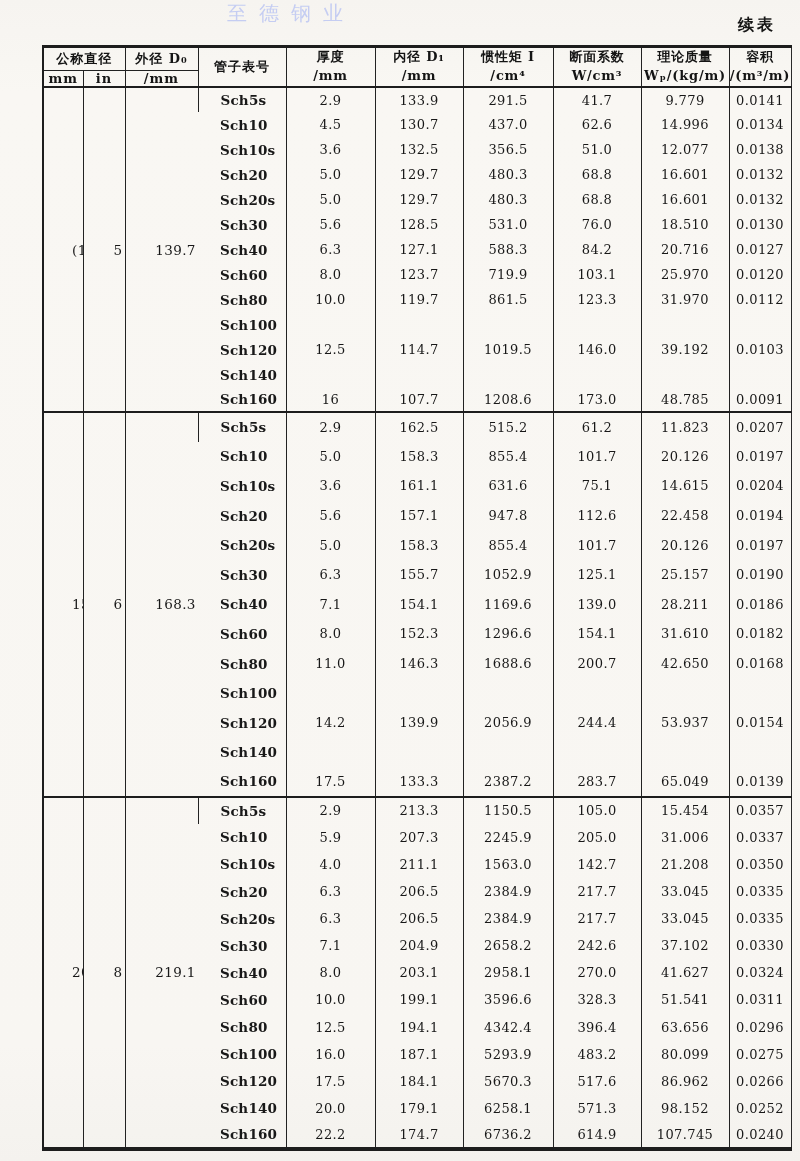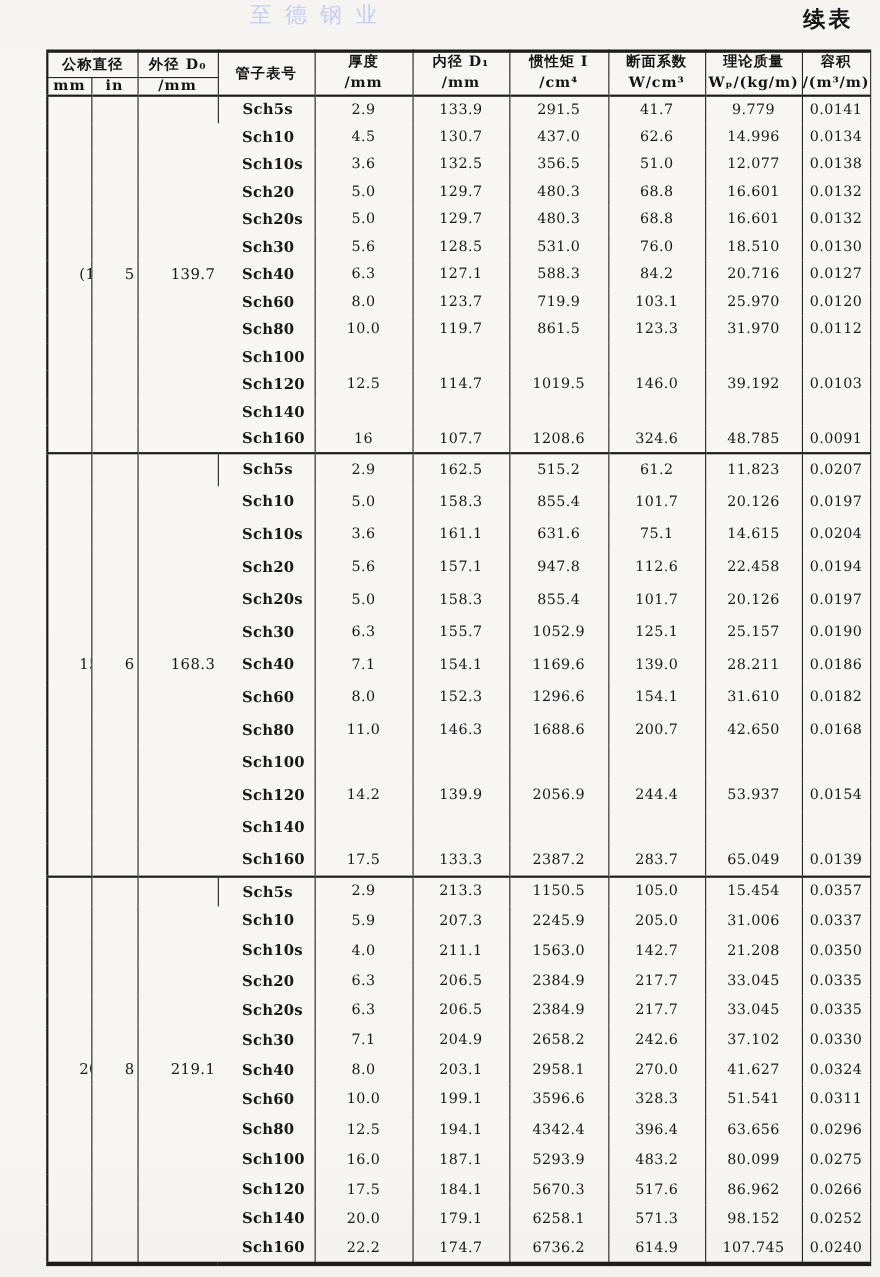--- a/index.html
+++ b/index.html
@@ -19,22 +19,22 @@
   .watermark {
     position: absolute; left: 195px; top: 2px; width: 180px;
     text-align: center;
     font-family: "DejaVu Sans", "Liberation Sans", sans-serif;
     color: #bac4ee;
     line-height: 1.1;
   }
   .watermark .wm1 { font-size: 20px; letter-spacing: 12px; padding-left: 12px; color: #c5cdf2; }
   .watermark .wm2 { font-size: 19px; letter-spacing: 3px; margin-top: 2px; color: #b0bcec; }
   .continued {
-    position: absolute; top: 4px; right: 24px;
-    font-size: 20px; font-weight: bold; letter-spacing: 3px;
+    position: absolute; top: 15px; right: 24px;
+    font-size: 16px; font-weight: bold; letter-spacing: 3px;
     color: #161616;
     transform: rotate(-1deg);
   }
   table.spec {
     position: absolute; left: 42px; top: 45px;
     width: 748px;
     border-collapse: collapse;
     table-layout: fixed;
     border-top: 3px solid #1d1d1d;
     border-bottom: 4px solid #1d1d1d;
@@ -254,21 +254,21 @@
         <td></td>
         <td></td>
         <td></td>
         <td></td>
       </tr>
       <tr class="g0">
         <td class="sched">Sch160</td>
         <td>16</td>
         <td>107.7</td>
         <td>1208.6</td>
-        <td>324.6</td>
+        <td>173.0</td>
         <td>48.785</td>
         <td>0.0091</td>
       </tr>
       <tr class="g1 group-start">
         <td rowspan="13" class="span-cell">150</td>
         <td rowspan="13" class="span-cell">6</td>
         <td rowspan="13" class="span-cell">168.3</td>
         <td class="sched">Sch5s</td>
         <td>2.9</td>
         <td>162.5</td>

